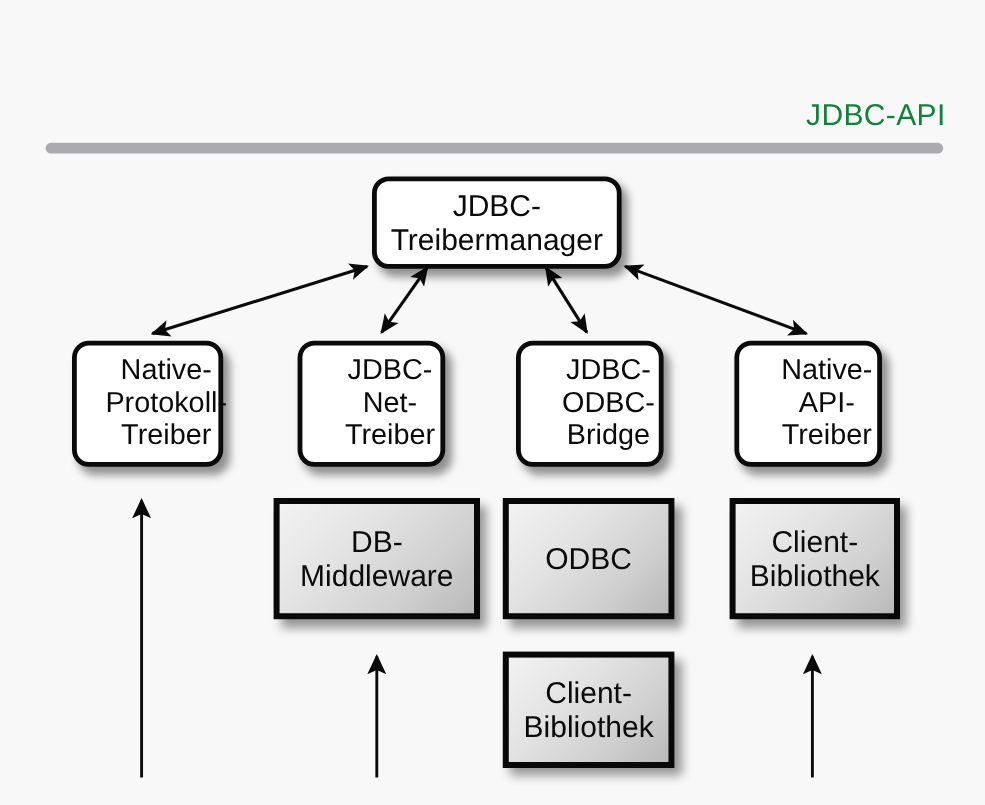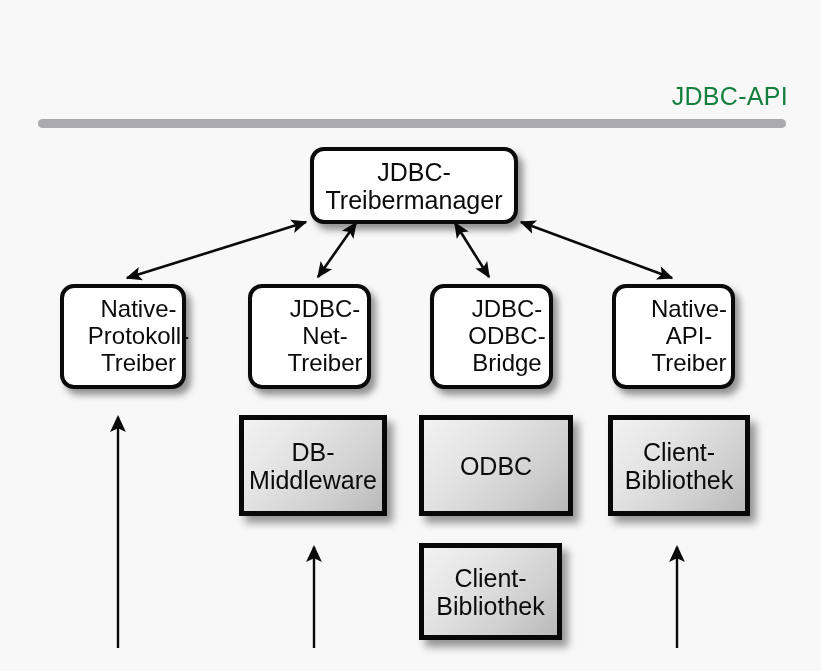--- a/index.html
+++ b/index.html
@@ -150,26 +150,26 @@
 ODBC-
 Bridge</span>
   </div>
 
   <div class="node rounded fs-driver" style="left:612px; top:284px; width:123px; height:105px;">
     <span class="label">Native-
 API-
 Treiber</span>
   </div>
 
-  <div class="node gradient fs-layer" style="left:228px; top:415px; width:148px; height:101px;margin-left:11px;">
+  <div class="node gradient fs-layer" style="left:228px; top:415px; width:172px; height:101px;">
     <span class="label">DB-
 Middleware</span>
   </div>
 
-  <div class="node gradient fs-layer" style="left:419px; top:415px; width:154px; height:101px;">
+  <div class="node gradient fs-layer" style="left:419px; top:415px; width:143px; height:101px;">
     <span class="label">ODBC</span>
   </div>
 
   <div class="node gradient fs-layer" style="left:608px; top:415px; width:142px; height:101px;">
     <span class="label">Client-
 Bibliothek</span>
   </div>
 
   <div class="node gradient fs-layer" style="left:419px; top:543px; width:143px; height:97px;">
     <span class="label">Client-

